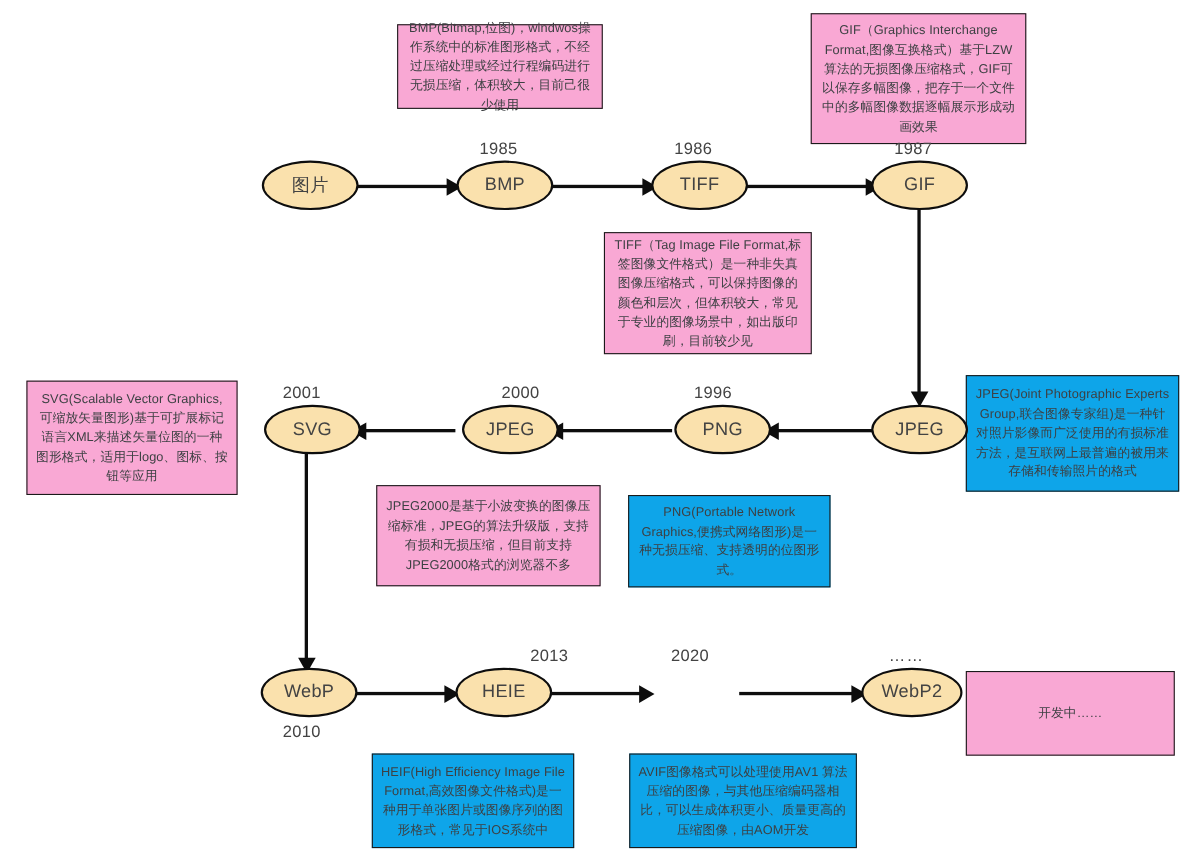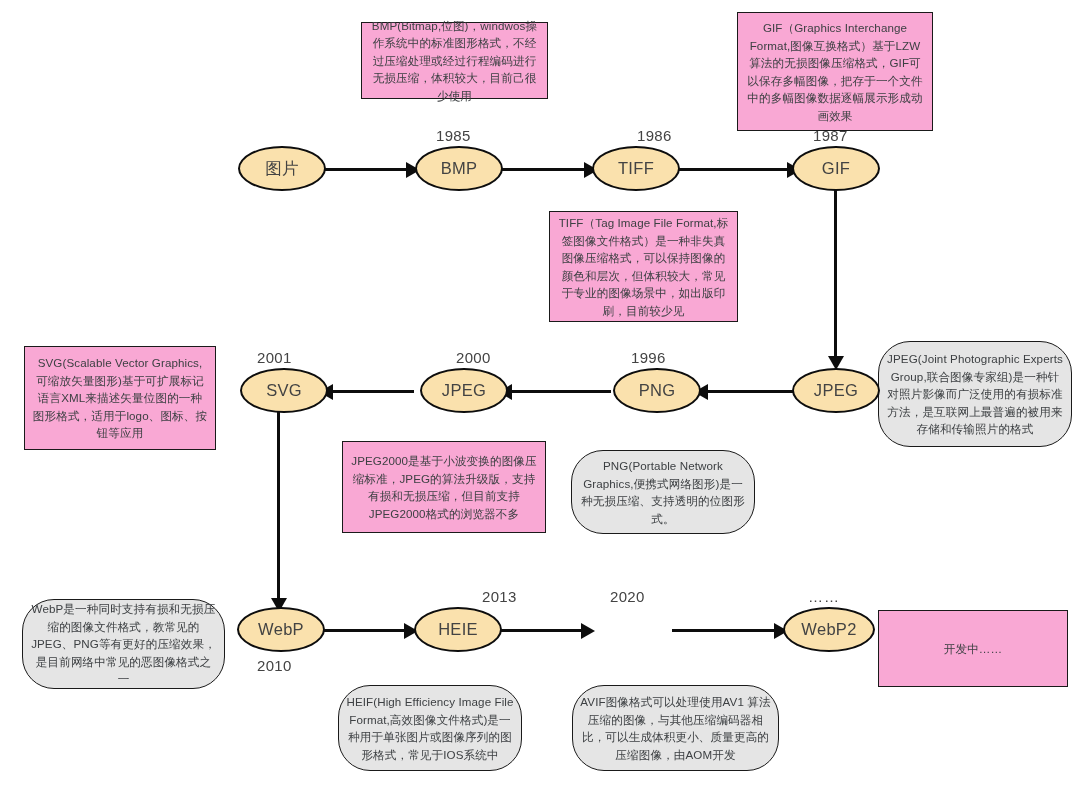--- a/index.html
+++ b/index.html
@@ -25,21 +25,21 @@
     justify-content: center;
     text-align: center;
     color: #3d4043;
     font-size: 11.6px;
     line-height: 17.5px;
     padding: 5px 7px;
     letter-spacing: .1px;
   }
   .note span { display: block; width: 100%; }
   .note.blue  { background: #f9a8d4; }
-  .note.green { background: #e5e5e5; border-radius: 32px; }
+  .note.green { background: #0ea5e9; }
 
   
   .node {
     position: absolute;
     box-sizing: border-box;
     background: #fae1ad;
     border: 2.4px solid #0d0d0d;
     border-radius: 50%;
     display: flex;
     align-items: center;
@@ -120,23 +120,20 @@
   </div>
 
   <div class="note blue" style="left:342px; top:441px; width:204px; height:92px;">
     <span>JPEG2000是基于小波变换的图像压缩标准，JPEG的算法升级版，支持有损和无损压缩，但目前支持JPEG2000格式的浏览器不多</span>
   </div>
 
   <div class="note green" style="left:571px; top:450px; width:184px; height:84px;">
     <span>PNG(Portable Network Graphics,便携式网络图形)是一种无损压缩、支持透明的位图形式。</span>
   </div>
 
-  <div class="note green" style="left:22px; top:599px; width:203px; height:90px;">
-    <span>WebP是一种同时支持有损和无损压缩的图像文件格式，教常见的JPEG、PNG等有更好的压缩效果，是目前网络中常见的恶图像格式之一</span>
-  </div>
 
   <div class="note green" style="left:338px; top:685px; width:184px; height:86px;">
     <span>HEIF(High Efficiency Image File Format,高效图像文件格式)是一种用于单张图片或图像序列的图形格式，常见于IOS系统中</span>
   </div>
 
   <div class="note green" style="left:572px; top:685px; width:207px; height:86px;">
     <span>AVIF图像格式可以处理使用AV1 算法压缩的图像，与其他压缩编码器相比，可以生成体积更小、质量更高的压缩图像，由AOM开发</span>
   </div>
 
   <div class="note blue" style="left:878px; top:610px; width:190px; height:77px;">
@@ -181,21 +178,21 @@
   </div>
 
   <div class="node" style="left:415px; top:146px; width:88px; height:45px;">
     <span>BMP</span>
   </div>
   <div class="year" style="left:436px; top:127px;">1985</div>
 
   <div class="node" style="left:592px; top:146px; width:88px; height:45px;">
     <span>TIFF</span>
   </div>
-  <div class="year" style="left:613px; top:127px;margin-left:24px;">1986</div>
+  <div class="year" style="left:613px; top:127px;">1986</div>
 
   <div class="node" style="left:792px; top:146px; width:88px; height:45px;">
     <span>GIF</span>
   </div>
   <div class="year" style="left:813px; top:127px;">1987</div>
 
   <div class="node" style="left:792px; top:368px; width:88px; height:45px;">
     <span>JPEG</span>
   </div>
 

